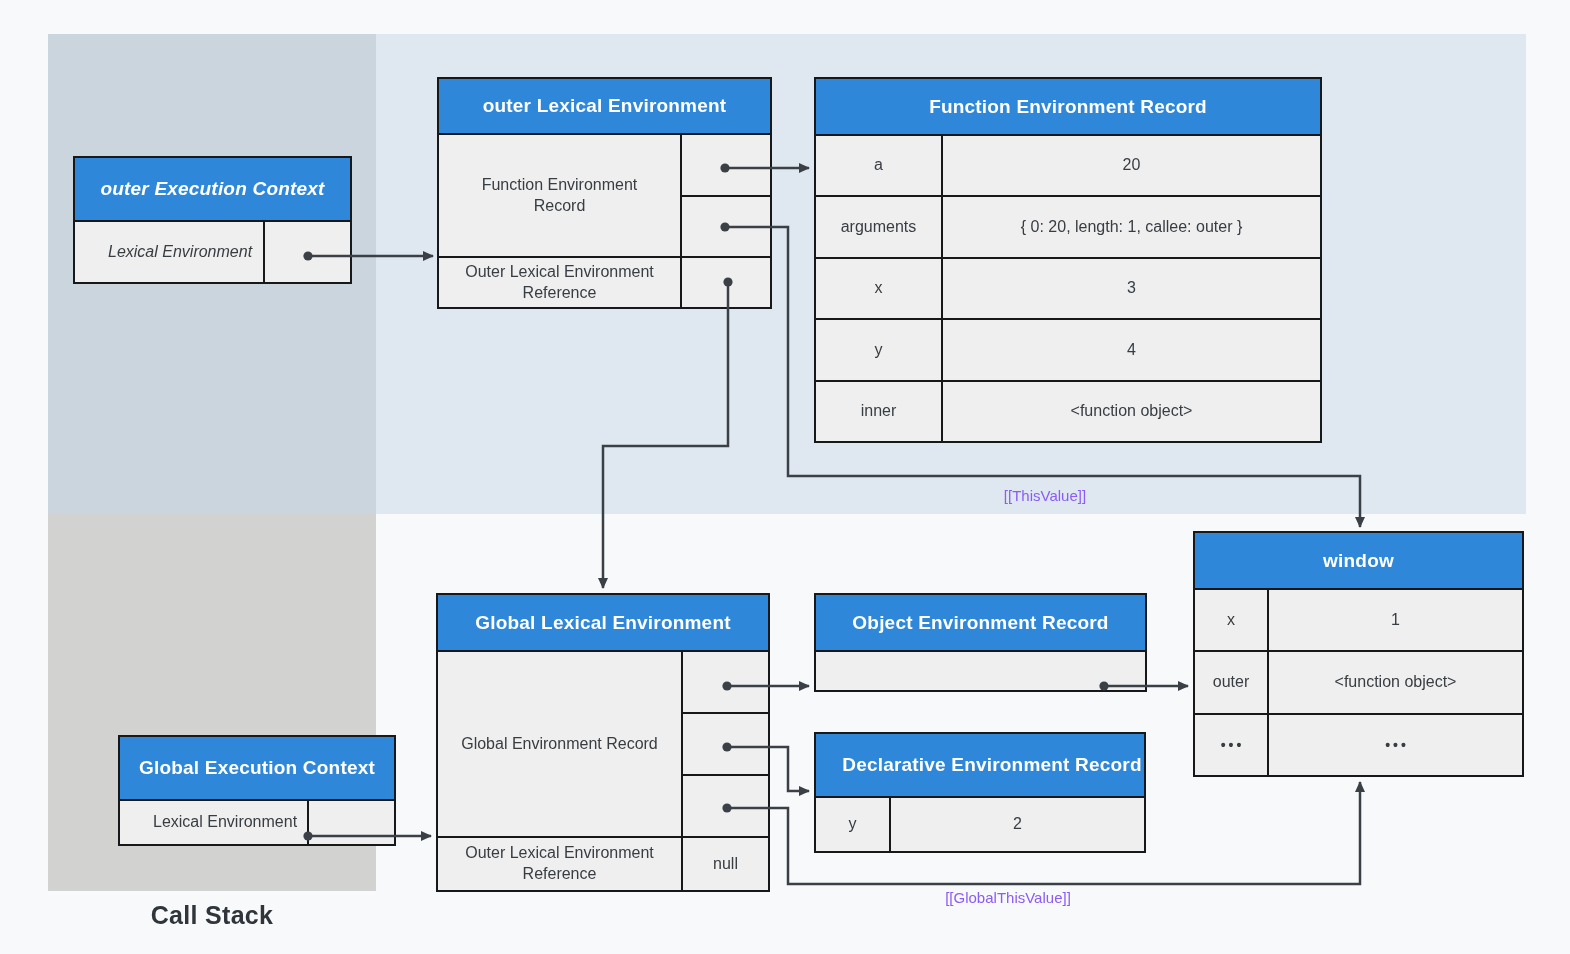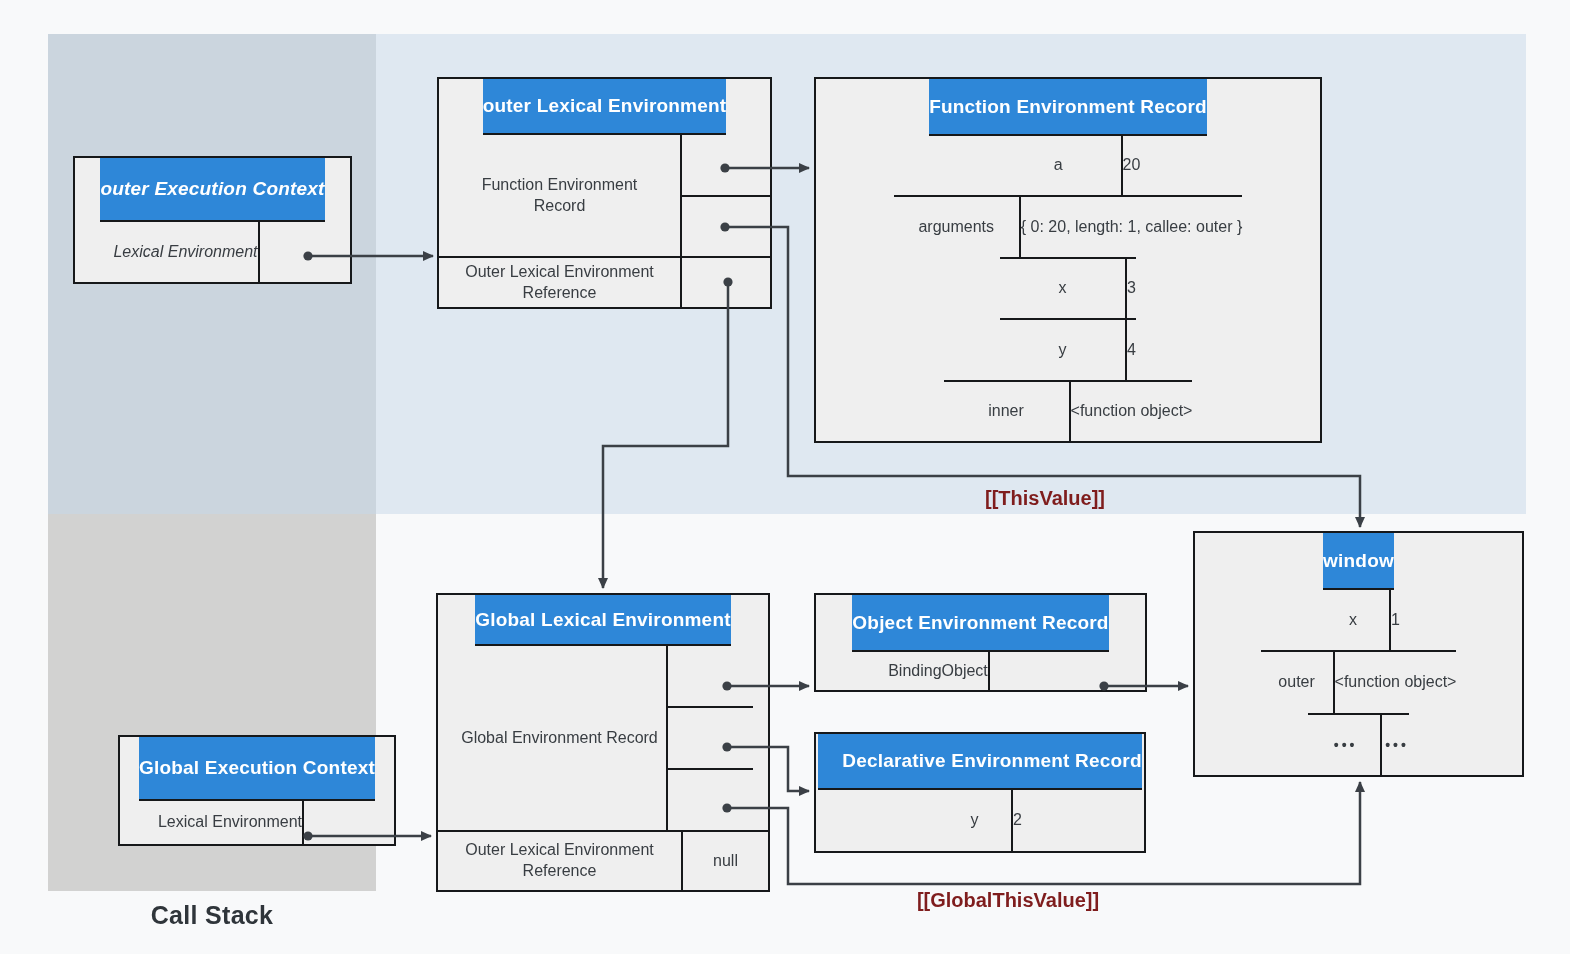--- a/index.html
+++ b/index.html
@@ -10,21 +10,21 @@
     color:#383d42;
   }
   .band{position:absolute;}
   .band-bluegray{left:48px;top:34px;width:328px;height:480px;background:var(--band_bluegray,#cbd5de);}
   .band-blue{left:376px;top:34px;width:1150px;height:480px;background:var(--band_blue,#dfe8f1);}
   .band-gray{left:48px;top:514px;width:328px;height:377px;background:var(--band_gray,#d2d2d1);}
 
   .box{
     position:absolute;background:var(--cell_bg,#efefef);
     border:2.6px solid var(--border,#16181a);
-    box-sizing:border-box;display:flex;flex-direction:column;align-items:center;
+    box-sizing:border-box;display:flex;flex-direction:column;
   }
   .box *{box-sizing:border-box;}
   .hdr{
     background:var(--header_blue,#2e87d8);color:#ffffff;font-weight:bold;font-size:19px;
     display:flex;align-items:center;justify-content:center;
     border-bottom:2.6px solid var(--border,#16181a);flex:0 0 auto;letter-spacing:.2px;
   }
   .trow{display:flex;flex:1;min-height:0;}
   .trow + .trow{border-top:2.6px solid var(--border,#16181a);}
   .cell{
@@ -33,21 +33,21 @@
   }
   .cell.left{justify-content:flex-start;text-align:left;padding-left:33px;}
   .vdiv{border-left:2.6px solid var(--border,#16181a);}
   .rdiv{border-right:2.6px solid var(--border,#16181a);}
   .ptrcol{display:flex;flex-direction:column;flex:0 0 auto;}
   .ptrcol .ptr{flex:1;}
   .ptrcol .ptr + .ptr{border-top:2.6px solid var(--border,#16181a);}
   .dots{font-weight:bold;font-size:14px;letter-spacing:3px;text-indent:3px;}
 
   .float-label{
-    position:absolute;font-weight:bold;font-size:20px;color:#7f1d1d;text-align:center;
+    position:absolute;font-weight:normal;font-size:15px;color:#8b5cf6;text-align:center;
   }
   .call-stack{
     position:absolute;left:48px;top:901px;width:328px;text-align:center;
     font-size:25px;font-weight:bold;color:#2f353a;letter-spacing:.3px;
   }
   svg.wires{position:absolute;left:0;top:0;pointer-events:none;}
 </style>
 </head>
 <body>
 
@@ -114,45 +114,41 @@
       <div class="cell rdiv" style="flex:0 0 74px;">outer</div>
       <div class="cell" style="flex:1;">&lt;function object&gt;</div>
     </div>
     <div class="trow">
       <div class="cell rdiv dots" style="flex:0 0 74px;">•••</div>
       <div class="cell dots" style="flex:1;">•••</div>
     </div>
   </div>
 
   <div class="box" style="left:436px;top:593px;width:334px;height:299px;">
-    <div class="hdr" style="height:51px;">Global Lexical Environment</div>
+    <div class="hdr" style="height:57px;">Global Lexical Environment</div>
     <div class="trow" style="flex:0 0 184px;">
       <div class="cell" style="flex:1;padding:8px 8px;">Global Environment Record</div>
       <div class="ptrcol vdiv" style="flex:0 0 87px;">
         <div class="ptr"></div>
         <div class="ptr"></div>
         <div class="ptr"></div>
       </div>
     </div>
     <div class="trow">
       <div class="cell" style="flex:1;padding:0 20px;">Outer Lexical Environment Reference</div>
       <div class="cell vdiv" style="flex:0 0 87px;">null</div>
     </div>
   </div>
 
   <div class="box" style="left:814px;top:593px;width:333px;height:99px;">
     <div class="hdr" style="height:57px;">Object Environment Record</div>
-    <div class="trow">
-      <div class="cell" style="flex:1;">BindingObject</div>
-      <div class="cell vdiv" style="flex:0 0 85px;"></div>
-    </div>
   </div>
 
   <div class="box" style="left:814px;top:732px;width:332px;height:121px;">
-    <div class="hdr" style="height:56px;padding-left:24px;">Declarative Environment Record</div>
+    <div class="hdr" style="height:64px;padding-left:24px;">Declarative Environment Record</div>
     <div class="trow">
       <div class="cell rdiv" style="flex:0 0 75px;">y</div>
       <div class="cell" style="flex:1;">2</div>
     </div>
   </div>
 
   <div class="box" style="left:74px;top:735px;width:278px;height:111px;margin-left:44px;">
     <div class="hdr" style="height:64px;">Global Execution Context</div>
     <div class="trow">
       <div class="cell left" style="flex:1;">Lexical Environment</div>

